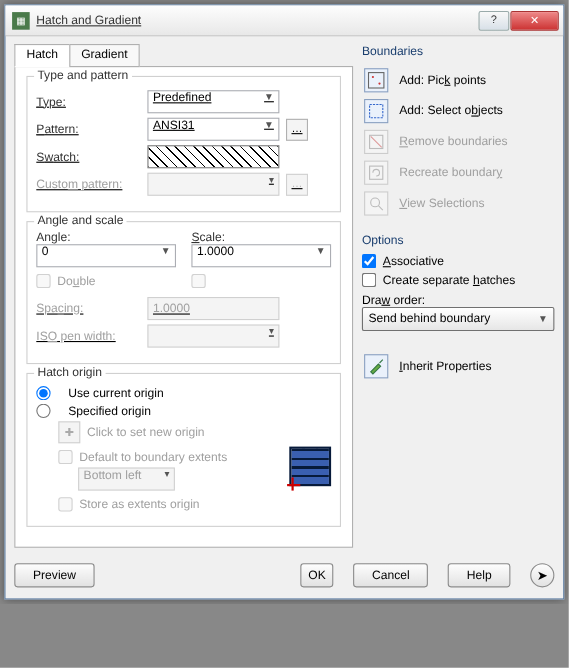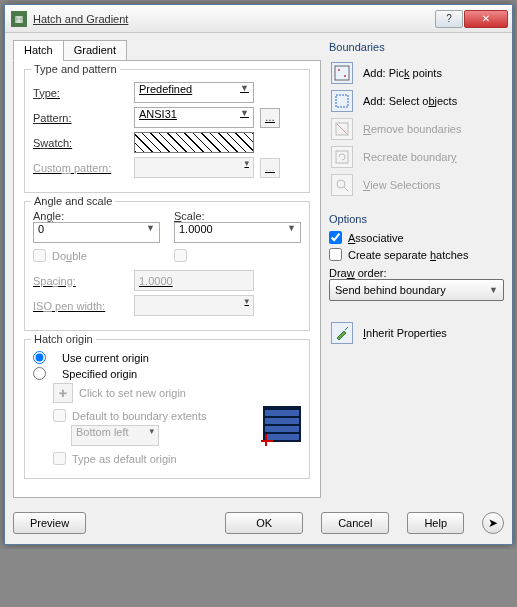--- a/index.html
+++ b/index.html
@@ -35,21 +35,21 @@
 .origin-sub { margin-left: 20px; }
 .origin-row { display:flex; align-items:center; gap:6px; margin:3px 0; }
 .rightbtn { display:flex; align-items:center; gap:10px; width:100%; padding:3px 2px; }
 .rightbtn .ricon { width:22px; height:22px; border:1px solid #8aa0c0; background:#eaf1fb; display:flex;align-items:center;justify-content:center; }
 .rightbtn .ricon svg { width:16px; height:16px; }
 .rightbtn.dis { color:#a0a0a0; }
 .rightbtn.dis .ricon { border-color:#ccc; background:#f4f4f4; }
 .rgroup-title { color:#1a3e6e; margin: 2px 0 6px 0; }
 .btnrow { display:flex; gap:18px; padding: 6px 8px 10px; align-items:center; }
 .btn { height:22px; border:1px solid #8a8a8a; background:linear-gradient(#fdfdfd,#e2e2e2); padding:0 16px; border-radius:3px; }
-.btn.wide { padding: 0 30px; }
+.btn.wide { padding: 0 6px; }
 .spacer { flex:1; }
 .expand { width:22px;height:22px;border:1px solid #8a8a8a;border-radius:11px;background:linear-gradient(#fdfdfd,#e2e2e2);display:flex;align-items:center;justify-content:center;font-size:12px; }
 .dualcol { display:flex; gap:14px; }
 .dualcol > div { flex:1; }
 .brickicon { width:38px; height:36px; border: 2px solid #071a3a; background:
   repeating-linear-gradient(0deg,#3a5fb0 0,#3a5fb0 6px,#071a3a 6px,#071a3a 8px),
   repeating-linear-gradient(90deg,transparent 0,transparent 10px,#071a3a 10px,#071a3a 12px);
   position:relative; margin-left:8px; }
 .brickicon::before,.brickicon::after{content:"";position:absolute;background:#c00;}
 .brickicon::before{width:12px;height:2px;left:-4px;bottom:-2px;}
@@ -176,21 +176,21 @@
                   <div class="sel-like dis" style="width:88px">
                       <span>Bottom left</span>
                       <span class="caret">▾</span>
                     </div>
                 </div>
               </div>
               <div class="brickicon"></div>
             </div>
             <div class="chk origin-row">
                 <input type="checkbox" disabled="" style="">
-                <span class="disabled">Type as default origin</span>
+                <span class="disabled">Store as extents origin</span>
               </div>
           </div>
         </div>
 
       </div>
     </div>
 
     <div class="right">
       <div class="rgroup-title">Boundaries</div>
       <div class="rightbtn">

